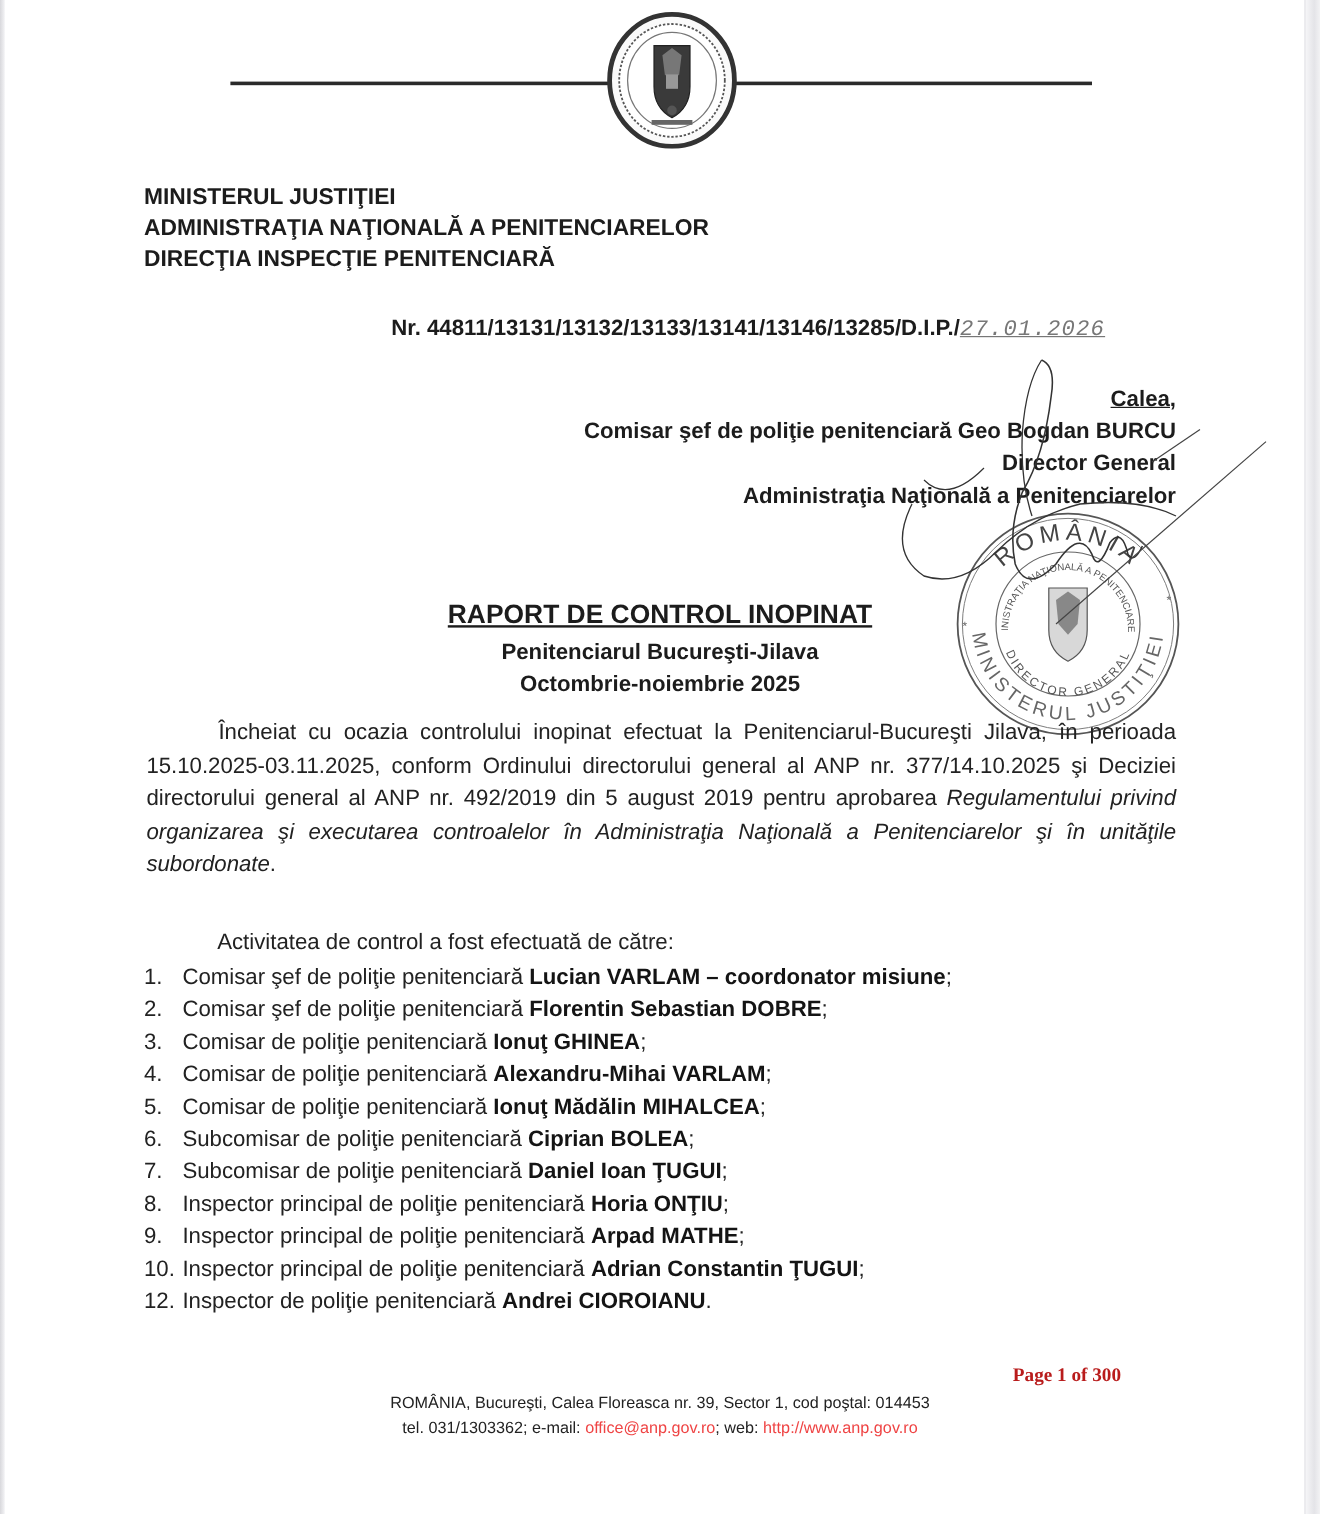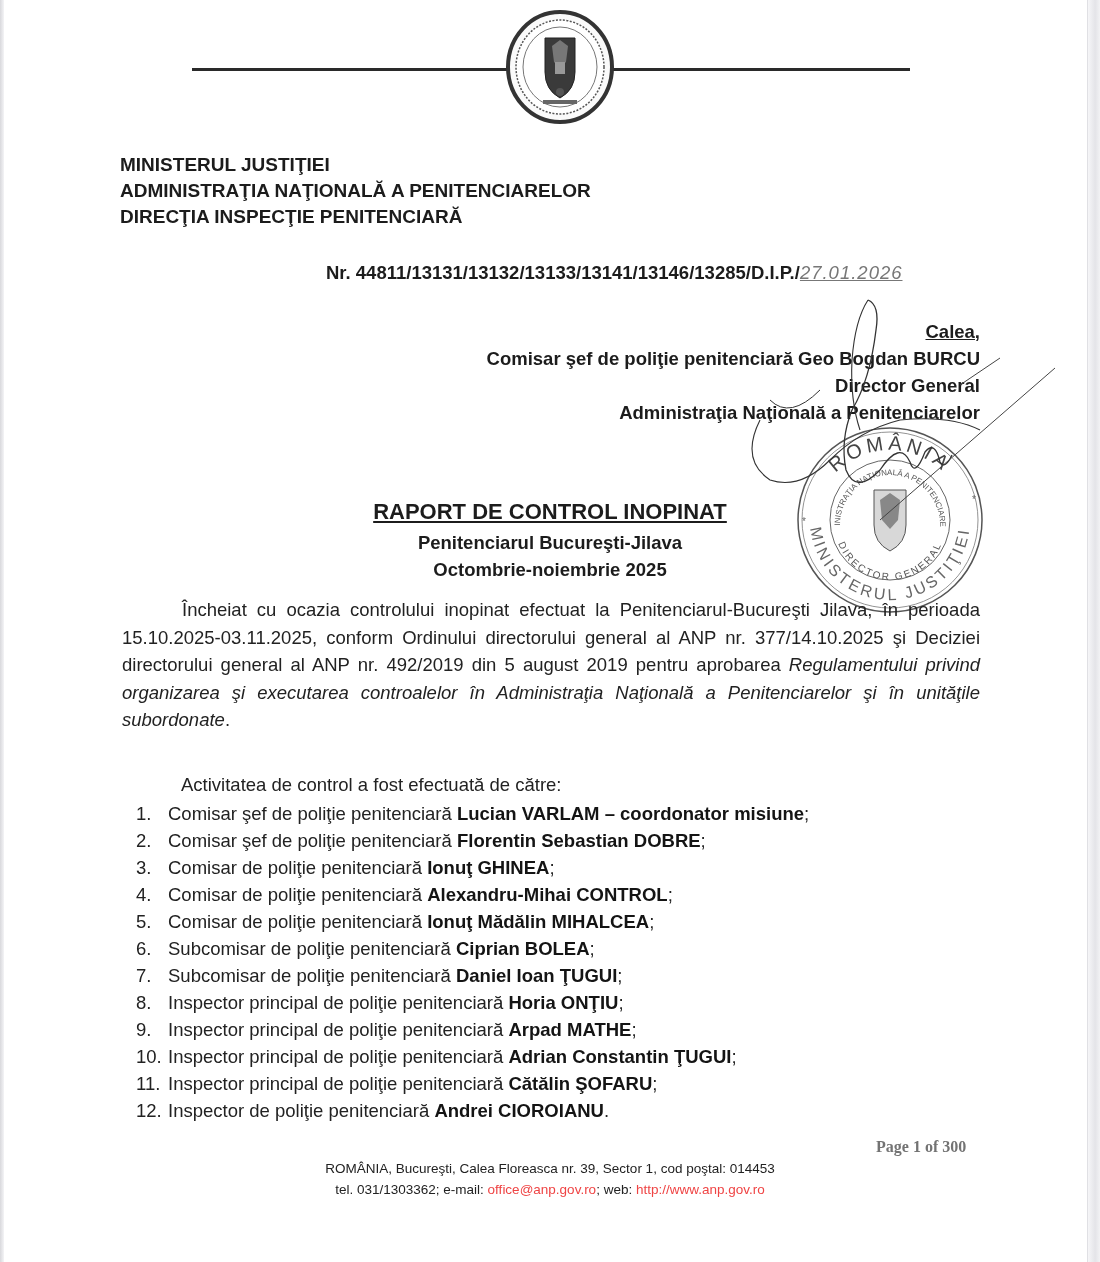--- a/index.html
+++ b/index.html
@@ -6,37 +6,37 @@
   body { width: 1100px; height: 1262px; position: relative; overflow: hidden;
          font-family: "Liberation Sans", sans-serif; color: #1a1a1a; }
   .page-edge-left { position: absolute; left: 0; top: 0; width: 4px; height: 1262px; background: linear-gradient(to right, #d8d8dc, #f4f4f6); }
   .page-edge-right { position: absolute; right: 0; top: 0; width: 12px; height: 1262px; background: linear-gradient(to right, #f6f6f8, #e4e4e8 60%, #f2f2f4); border-left: 1px solid #e0e0e4; }
   .hline { position: absolute; top: 68px; height: 3px; background: #2a2a2a; }
   .hline.left { left: 192px; width: 318px; }
   .hline.right { left: 610px; width: 300px; }
   .emblem { position: absolute; left: 505px; top: 10px; width: 110px; height: 114px; }
   .header-block { position: absolute; left: 120px; top: 152px; font-weight: bold; font-size: 19px; line-height: 26px; color: #1c1c1c; }
   .nr-line { position: absolute; left: 326px; top: 262px; font-weight: bold; font-size: 18.5px; color: #1c1c1c; white-space: nowrap; }
-  .nr-date { font-family: Liberation Sans, sans-serif; font-style: italic; font-weight: normal; color: #777; text-decoration: underline; letter-spacing: 1px; }
+  .nr-date { font-family: Liberation Mono, monospace; font-style: italic; font-weight: normal; color: #777; text-decoration: underline; letter-spacing: 1px; }
   .approval { position: absolute; right: 120px; top: 318px; text-align: right; font-weight: bold; font-size: 18.5px; line-height: 27px; color: #1c1c1c; }
   .approval .aprob { text-decoration: underline; }
   .title-block { position: absolute; left: 300px; width: 500px; top: 498px; text-align: center; font-weight: bold; color: #1c1c1c; }
   .title-block .t1 { font-size: 22px; text-decoration: underline; line-height: 28px; text-align: center; }
   .title-block .t2 { font-size: 18.5px; line-height: 27px; margin-top: 3px; }
   .stamp { position: absolute; left: 790px; top: 425px; width: 200px; height: 190px; }
   .signature { position: absolute; left: 0; top: 0; width: 1100px; height: 1262px; pointer-events: none; }
   .para { position: absolute; left: 122px; width: 858px; top: 596px; font-size: 18.5px; line-height: 27.5px; text-align: justify; color: #222; }
   .para .indent { display: inline-block; width: 60px; }
   .para i { font-style: italic; }
   .intro { position: absolute; left: 181px; top: 774px; font-size: 18.5px; color: #222; }
   .list { position: absolute; left: 120px; top: 800px; margin: 0; padding: 0; list-style: none; font-size: 18.5px; line-height: 27px; color: #222; }
-  .list li { white-space: nowrap; margin-left: 16px; }
+  .list li { white-space: nowrap; }
   .list .num { display: inline-block; width: 32px; }
   .list b { color: #141414; }
-  .pagenum { position: absolute; left: 876px; top: 1138px; font-family: "Liberation Serif", serif; font-size: 16px; color: #737373; }
+  .pagenum { position: absolute; left: 844px; top: 1138px; font-family: "Liberation Serif", serif; font-size: 16px; color: #b91c1c; }
   .pagenum b { font-weight: bold; }
   .footer { position: absolute; left: 250px; width: 600px; top: 1158px; text-align: center; font-size: 13.5px; line-height: 21px; color: #222; }
   .footer a { color: #ef4444; }
 </style>
 </head>
 <body>
 
 <div class="page-edge-left"></div>
 <div class="page-edge-right"></div>
 
@@ -106,28 +106,27 @@
 </div>
 
 <div class="para"><span class="indent"></span><span>Încheiat cu ocazia controlului inopinat efectuat la Penitenciarul-Bucureşti Jilava, în perioada 15.10.2025-03.11.2025, conform Ordinului directorului general al ANP nr. 377/14.10.2025 şi Deciziei directorului general al ANP nr. 492/2019 din 5 august 2019 pentru aprobarea </span><i>Regulamentului privind organizarea şi executarea controalelor în Administraţia Naţională a Penitenciarelor şi în unităţile subordonate</i><span>.</span></div>
 
 <div class="intro">Activitatea de control a fost efectuată de către:</div>
 
 <ul class="list">
   <li><span class="num">1.</span><span>Comisar şef de poliţie penitenciară </span><b>Lucian VARLAM  – coordonator misiune</b><span>;</span></li>
   <li><span class="num">2.</span><span>Comisar şef de poliţie penitenciară </span><b>Florentin Sebastian DOBRE</b><span>;</span></li>
   <li><span class="num">3.</span><span>Comisar de poliţie penitenciară </span><b>Ionuţ GHINEA</b><span>;</span></li>
-  <li><span class="num">4.</span><span>Comisar de poliţie penitenciară </span><b>Alexandru-Mihai CONTROL</b><span>;</span></li>
+  <li><span class="num">4.</span><span>Comisar de poliţie penitenciară </span><b>Alexandru-Mihai VARLAM</b><span>;</span></li>
   <li><span class="num">5.</span><span>Comisar de poliţie penitenciară </span><b>Ionuţ Mădălin MIHALCEA</b><span>;</span></li>
   <li><span class="num">6.</span><span>Subcomisar de poliţie penitenciară </span><b>Ciprian BOLEA</b><span>;</span></li>
   <li><span class="num">7.</span><span>Subcomisar de poliţie penitenciară </span><b>Daniel Ioan ŢUGUI</b><span>;</span></li>
   <li><span class="num">8.</span><span>Inspector principal de poliţie penitenciară </span><b>Horia ONŢIU</b><span>;</span></li>
   <li><span class="num">9.</span><span>Inspector principal de poliţie penitenciară </span><b>Arpad MATHE</b><span>;</span></li>
   <li><span class="num">10.</span><span>Inspector principal de poliţie penitenciară </span><b>Adrian Constantin ŢUGUI</b><span>;</span></li>
-  <li><span class="num">11.</span><span>Inspector principal de poliţie penitenciară </span><b>Cătălin ŞOFARU</b><span>;</span></li>
   <li><span class="num">12.</span><span>Inspector de poliţie penitenciară </span><b>Andrei CIOROIANU</b><span>.</span></li>
 </ul>
 
 <div class="pagenum"><b>Page </b><b>1</b><b> of </b><b>300</b></div>
 
 <div class="footer">
   <div>ROMÂNIA, Bucureşti, Calea Floreasca nr. 39, Sector 1, cod poştal: 014453</div>
   <div><span>tel. 031/1303362; e-mail: </span><a>office@anp.gov.ro</a><span>; web: </span><a>http://www.anp.gov.ro</a></div>
 </div>
 

